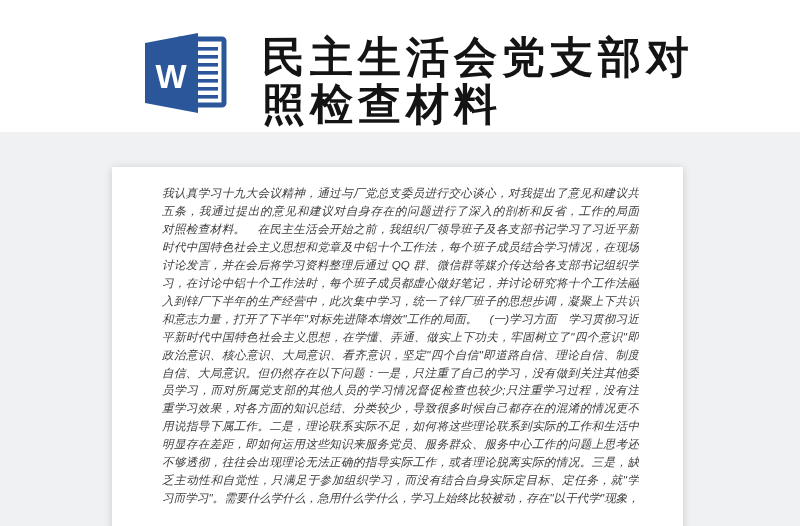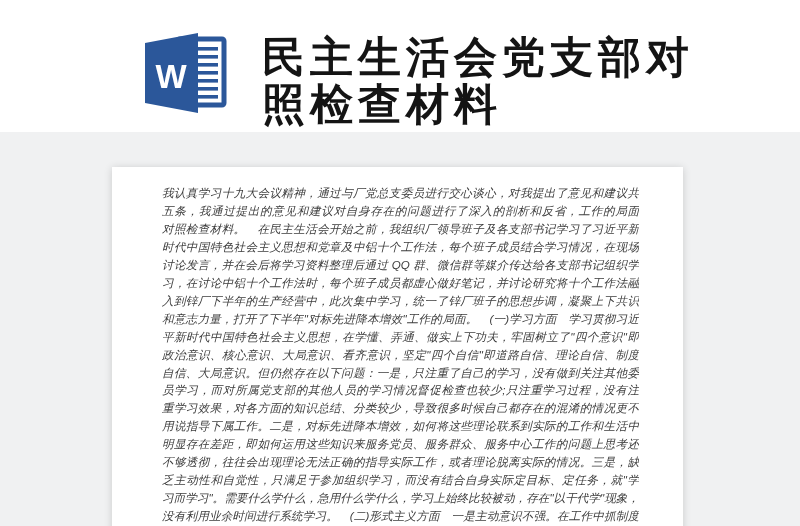--- a/index.html
+++ b/index.html
@@ -104,22 +104,21 @@
         <div class="doc-line">时代中国特色社会主义思想和党章及中铝十个工作法，每个班子成员结合学习情况，在现场</div>
         <div class="doc-line">讨论发言，并在会后将学习资料整理后通过 QQ 群、微信群等媒介传达给各支部书记组织学</div>
         <div class="doc-line">习，在讨论中铝十个工作法时，每个班子成员都虚心做好笔记，并讨论研究将十个工作法融</div>
         <div class="doc-line">入到锌厂下半年的生产经营中，此次集中学习，统一了锌厂班子的思想步调，凝聚上下共识</div>
         <div class="doc-line">和意志力量，打开了下半年"对标先进降本增效"工作的局面。　(一)学习方面　学习贯彻习近</div>
         <div class="doc-line">平新时代中国特色社会主义思想，在学懂、弄通、做实上下功夫，牢固树立了"四个意识"即</div>
         <div class="doc-line">政治意识、核心意识、大局意识、看齐意识，坚定"四个自信"即道路自信、理论自信、制度</div>
         <div class="doc-line">自信、大局意识。但仍然存在以下问题：一是，只注重了自己的学习，没有做到关注其他委</div>
         <div class="doc-line">员学习，而对所属党支部的其他人员的学习情况督促检查也较少;只注重学习过程，没有注</div>
         <div class="doc-line">重学习效果，对各方面的知识总结、分类较少，导致很多时候自己都存在的混淆的情况更不</div>
-        <div class="doc-line">用说指导下属工作。二是，对标先进降本增效，如何将这些理论联系到实际的工作和生活中</div>
+        <div class="doc-line">用说指导下属工作。二是，理论联系实际不足，如何将这些理论联系到实际的工作和生活中</div>
         <div class="doc-line">明显存在差距，即如何运用这些知识来服务党员、服务群众、服务中心工作的问题上思考还</div>
         <div class="doc-line">不够透彻，往往会出现理论无法正确的指导实际工作，或者理论脱离实际的情况。三是，缺</div>
         <div class="doc-line">乏主动性和自觉性，只满足于参加组织学习，而没有结合自身实际定目标、定任务，就"学</div>
         <div class="doc-line">习而学习"。需要什么学什么，急用什么学什么，学习上始终比较被动，存在"以干代学"现象，</div>
-        <div class="doc-line">没有利用业余时间进行系统学习。　(二)形式主义方面　一是主动意识不强。在工作中抓制度</div>
       </div>
   </div>
 
 </div>
 
 </body></html>

